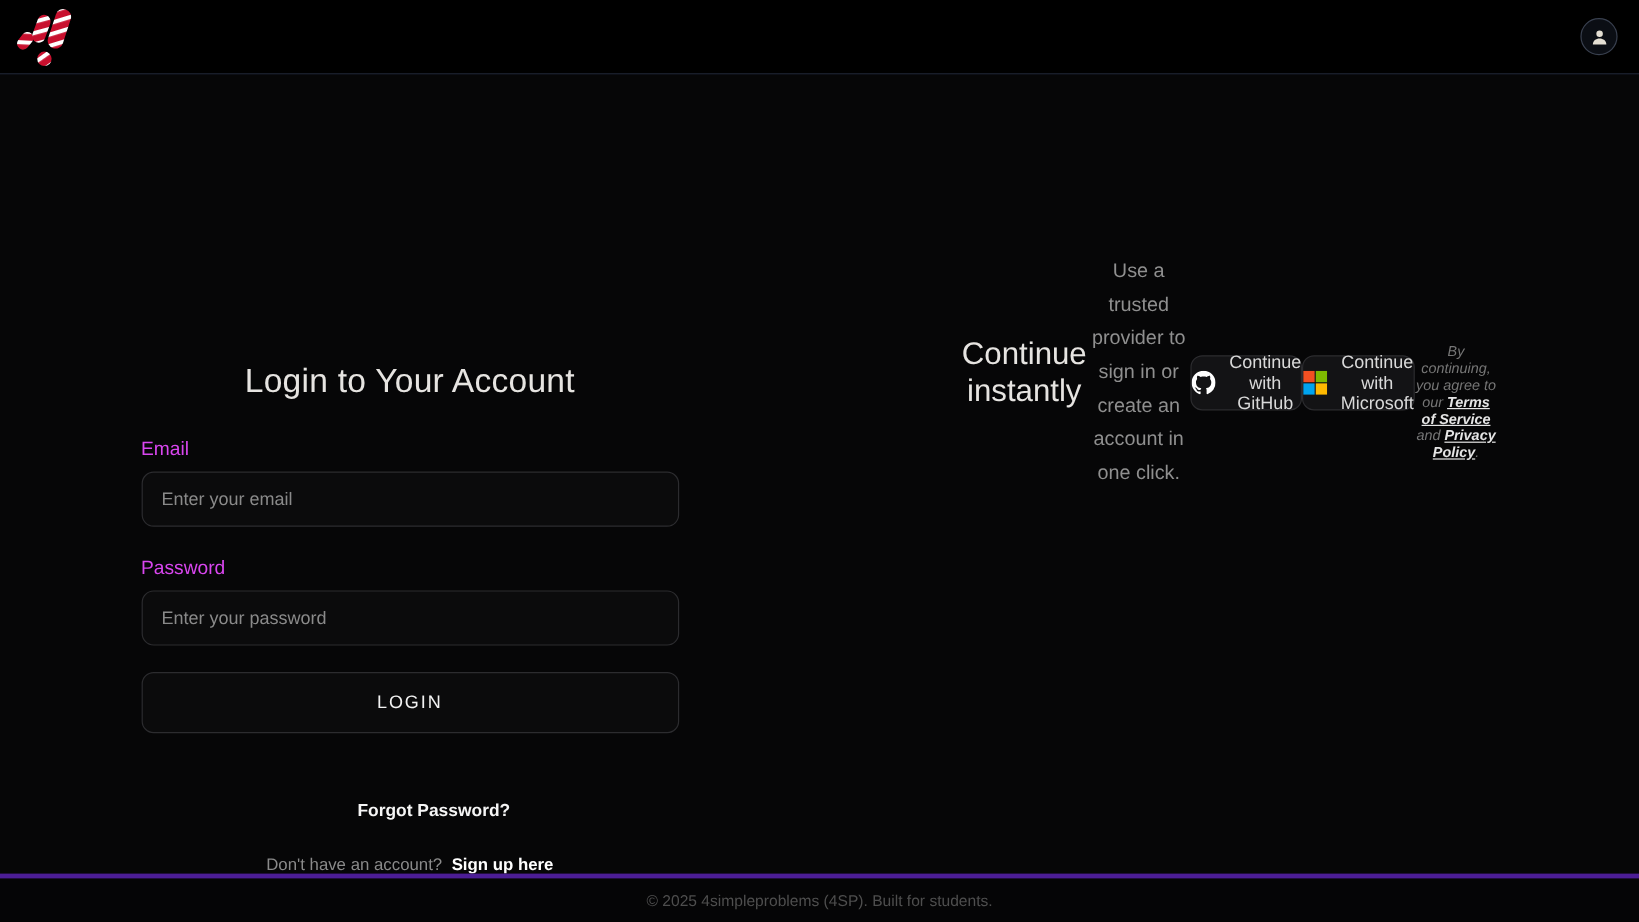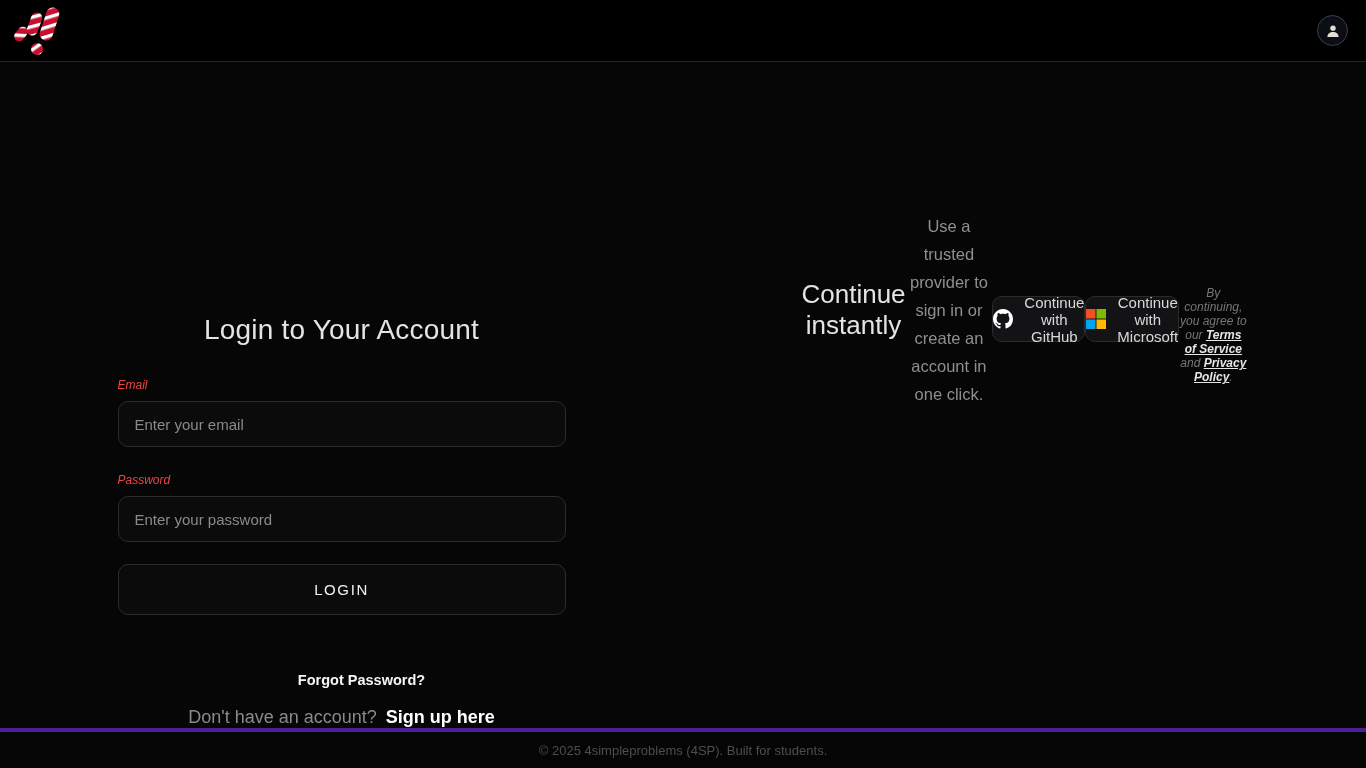--- a/index.html
+++ b/index.html
@@ -48,24 +48,23 @@
   .login-title {
     font-size: 28px;
     font-weight: 500;
     letter-spacing: 0.2px;
     color: #e6e4e1;
     text-align: center;
     margin-bottom: 32px;
   }
   .field-label {
     display: block;
-    font-size: 12px;
-    color: #ef4444;
+    font-size: 16px;
+    color: #d946ef;
     margin-bottom: 9px;
-    font-style: italic;
   }
   .text-input {
     width: 100%;
     height: 46px;
     background: #0b0b0c;
     border: 1px solid #2c2c2f;
     border-radius: 10px;
     padding: 0 16px;
     font-size: 15px;
     font-family: "Liberation Sans", sans-serif;
@@ -93,23 +92,23 @@
   .forgot {
     margin-top: 57px;
     text-align: center;
     font-size: 14.5px;
     font-weight: 700;
     color: #f5f5f5;
   }
   .forgot a { color: #f5f5f5; text-decoration: none; cursor: pointer; padding-left: 40px; }
 
   .signup-line {
-    margin-top: 19px;
-    text-align: center;
-    font-size: 18px;
+    margin-top: 28px;
+    text-align: center;
+    font-size: 14px;
     color: #8a8a8a;
   }
   .signup-line a {
     color: #ffffff;
     font-weight: 700;
     text-decoration: none;
     cursor: pointer;
     margin-left: 4px;
   }
 

